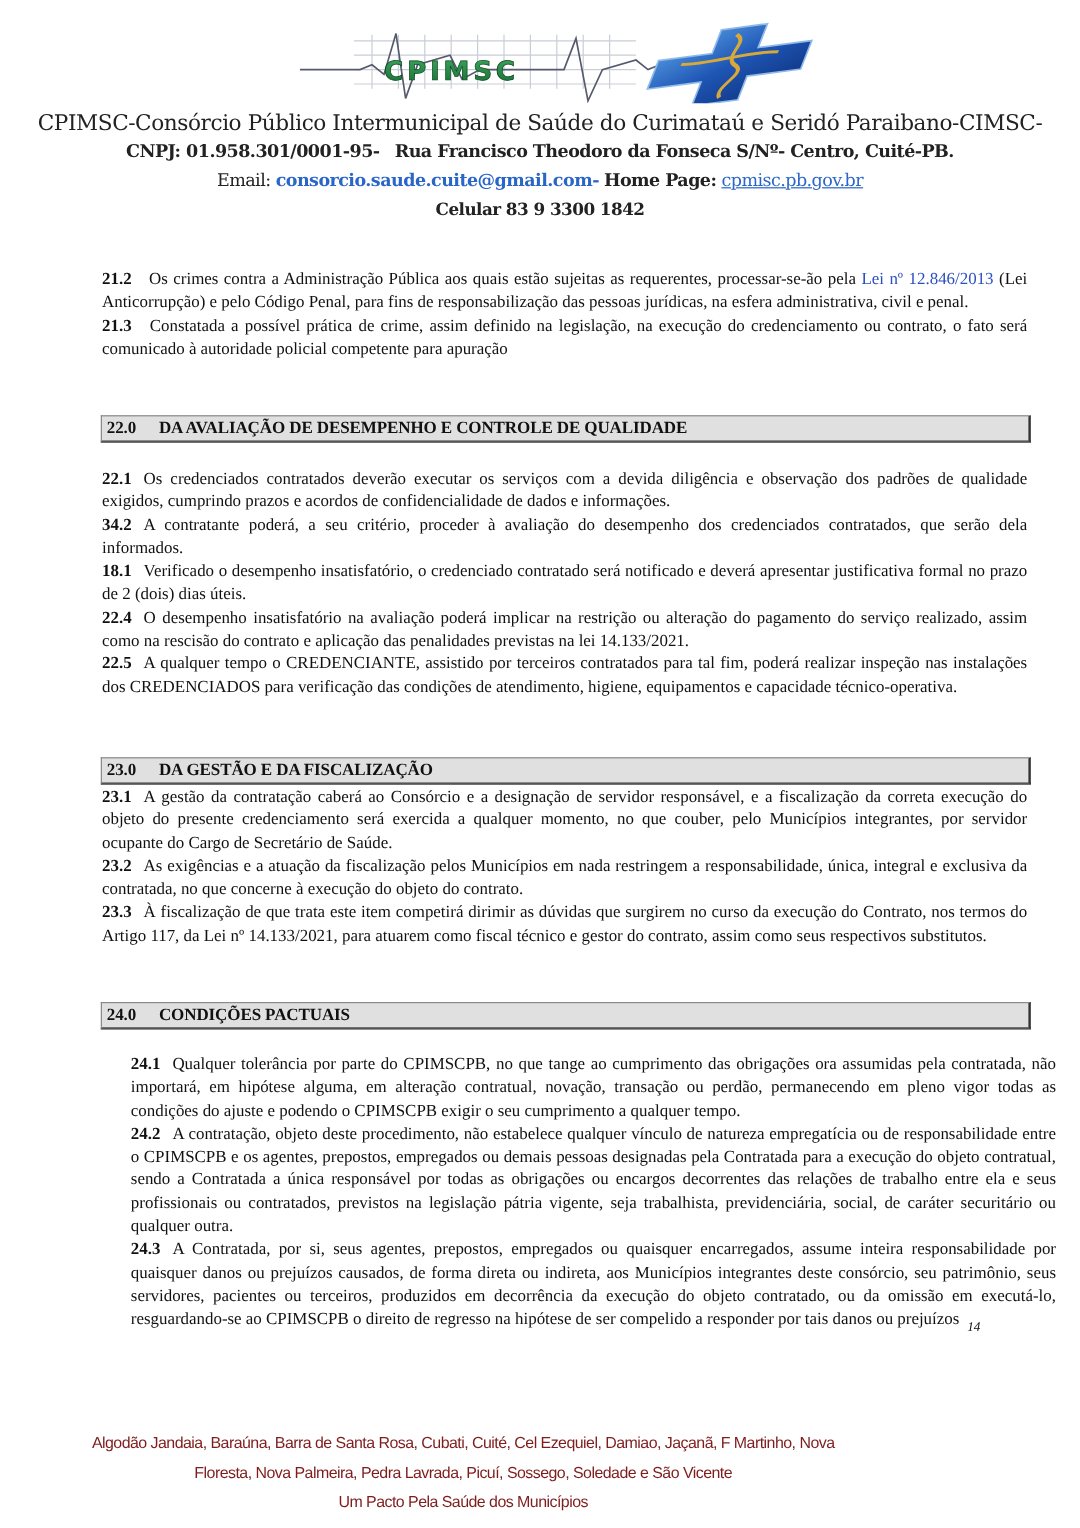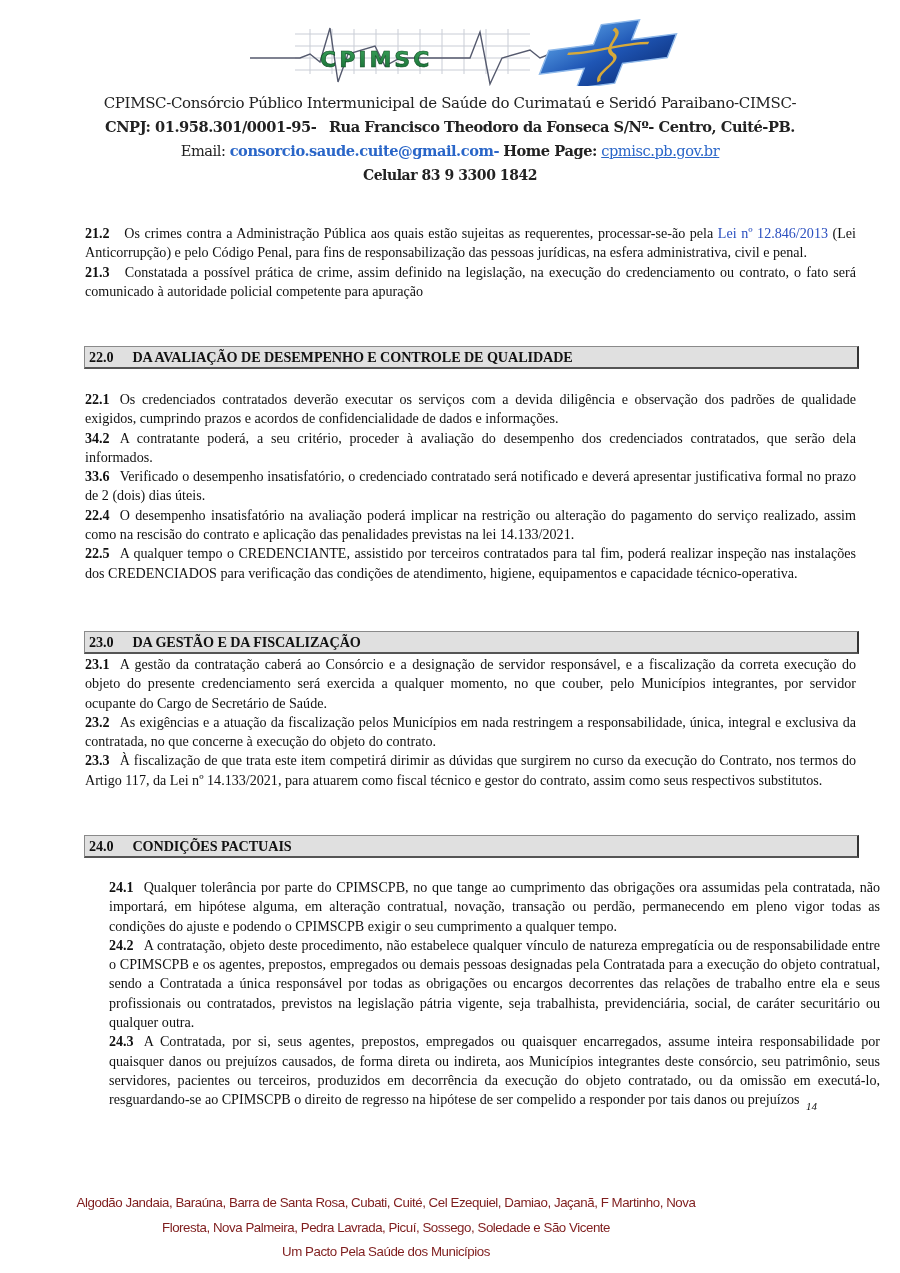--- a/index.html
+++ b/index.html
@@ -2,21 +2,21 @@
 <html><head>
 <meta charset="utf-8">
 <style>
   html, body { margin: 0; padding: 0; background: #ffffff; }
   body { width: 900px; height: 1273px; position: relative; overflow: hidden; font-family: "Liberation Serif", serif; color: #111; }
 
   .logo { position: absolute; left: 240px; top: 14px; width: 450px; height: 72px; }
 
   .letterhead { position: absolute; left: 0; top: 91px; width: 900px; text-align: center; font-family: "DejaVu Serif", serif; }
   .lh-line { font-size: 14.6px; line-height: 24px; letter-spacing: -0.45px; white-space: nowrap; color: #222; }
-  .lh-line.l1 { font-size: 15px; letter-spacing: -0.35px; }
+  .lh-line.l1 { font-size: 18px; letter-spacing: -0.35px; }
   .lh-line b { font-weight: bold; }
   .lh-link { color: #2a66c8; }
   .lh-link.bold { font-weight: bold; }
   .lh-link.plain { text-decoration: underline; font-weight: normal; }
   .cel { font-weight: bold; font-size: 14px; }
 
   .content { position: absolute; left: 85px; width: 771px; font-size: 14.1px; line-height: 19.3px; text-align: justify; }
   .para { margin: 0; }
   .num { font-weight: bold; margin-right: 10px; }
   .lawlink { color: #2a4fbf; }
@@ -100,21 +100,21 @@
   </p>
 </div>
 
 <div class="sec-box" style="top:346px;">
   <span class="sn">22.0</span>
   <span>DA AVALIAÇÃO DE DESEMPENHO E CONTROLE DE QUALIDADE</span>
 </div>
 <div class="content" style="top:390px;">
   <p class="para"><span class="num">22.1</span><span>Os credenciados contratados deverão executar os serviços com a devida diligência e observação dos padrões de qualidade exigidos, cumprindo prazos e acordos de confidencialidade de dados e informações.</span></p>
   <p class="para"><span class="num">34.2</span><span>A contratante poderá, a seu critério, proceder à avaliação do desempenho dos credenciados contratados, que serão dela informados.</span></p>
-  <p class="para"><span class="num">33.6</span><span>Verificado o desempenho insatisfatório, o credenciado contratado será notificado e deverá apresentar justificativa formal no prazo de 2 (dois) dias úteis.</span></p>
+  <p class="para"><span class="num">18.1</span><span>Verificado o desempenho insatisfatório, o credenciado contratado será notificado e deverá apresentar justificativa formal no prazo de 2 (dois) dias úteis.</span></p>
   <p class="para"><span class="num">22.4</span><span>O desempenho insatisfatório na avaliação poderá implicar na restrição ou alteração do pagamento do serviço realizado, assim como na rescisão do contrato e aplicação das penalidades previstas na lei 14.133/2021.</span></p>
   <p class="para"><span class="num">22.5</span><span>A qualquer tempo o CREDENCIANTE, assistido por terceiros contratados para tal fim, poderá realizar inspeção nas instalações dos CREDENCIADOS para verificação das condições de atendimento, higiene, equipamentos e capacidade técnico-operativa.</span></p>
 </div>
 
 <div class="sec-box" style="top:631px;">
   <span class="sn">23.0</span>
   <span>DA GESTÃO E DA FISCALIZAÇÃO</span>
 </div>
 <div class="content" style="top:655px;">
   <p class="para"><span class="num">23.1</span><span>A gestão da contratação caberá ao Consórcio e a designação de servidor responsável, e a fiscalização da correta execução do objeto do presente credenciamento será exercida a qualquer momento, no que couber, pelo Municípios integrantes, por servidor ocupante do Cargo de Secretário de Saúde.</span></p>

